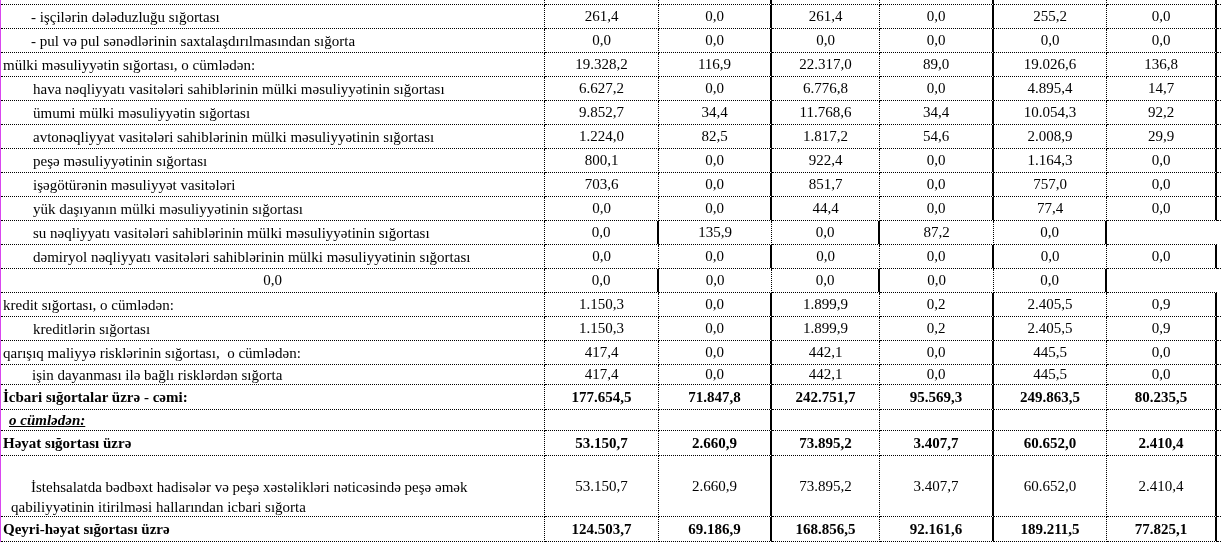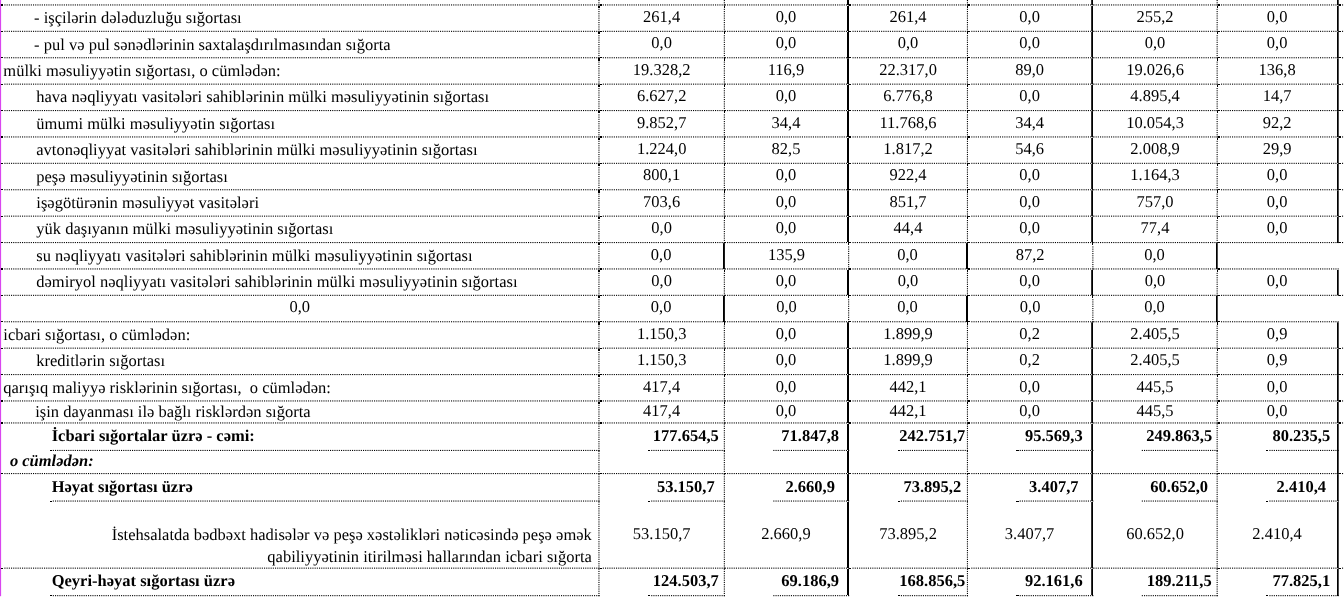--- a/index.html
+++ b/index.html
@@ -16,32 +16,32 @@
   }
   .cell.c2,.cell.c4,.cell.c6{border-right:2px solid #000;}
   .cell.sliver{border-right:none;}
   .label{font-size:15px;padding-left:2px;white-space:pre-wrap;line-height:1.2;}
   .num{justify-content:center;font-size:15px;letter-spacing:0;}
   
   .r-remnant{height:5px;}
   .r-remnant .cell{border-bottom:1px dotted #000;}
   .r-sub1 .cell,.r-sub2 .cell,.r-group .cell{height:24px;}
   .r-sub2s .cell{height:20px;}
-  .r-total .cell{height:25px;margin-left:44px;}
+  .r-total .cell{height:25px;}
   .r-note .cell{height:21px;}
   .r-para .cell{height:61px;}
   .r-sub1 .label{padding-left:30px;}
   .r-sub2 .label{padding-left:32px;}
   .r-sub2s .label{padding-left:31px;}
   .r-group .label{font-weight:normal;}
   .r-total .label,.r-total .num{font-weight:bold;}
-  .r-note .label{font-weight:bold;font-style:italic;padding-left:8px;}
+  .r-note .label{font-weight:bold;font-style:italic;padding-left:8px;text-decoration:underline;}
   .r-para .label{
     display:block;align-items:flex-start;
-    padding:22px 6px 0 10px;text-indent:20px;line-height:1.32;text-align:right;
+    padding:22px 6px 0 10px;text-indent:20px;line-height:1.32;
   }
 </style>
 </head>
 <body>
 
 <div class="table">
 
   <div class="row r-remnant">
     <div class="cell label"></div>
     <div class="cell num c1"></div>
@@ -165,21 +165,21 @@
       <div class="row r-sub2">
         <div class="cell num c1">0,0</div>
         <div class="cell num c2">0,0</div>
         <div class="cell num c3">0,0</div>
         <div class="cell num c4">0,0</div>
         <div class="cell num c5">0,0</div>
         <div class="cell num c6">0,0</div>
         <div class="cell sliver"></div>
       </div>
       <div class="row r-group">
-        <div class="cell label">icbari sığortası, o cümlədən:</div>
+        <div class="cell label">kredit sığortası, o cümlədən:</div>
         <div class="cell num c1">1.150,3</div>
         <div class="cell num c2">0,0</div>
         <div class="cell num c3">1.899,9</div>
         <div class="cell num c4">0,2</div>
         <div class="cell num c5">2.405,5</div>
         <div class="cell num c6">0,9</div>
         <div class="cell sliver"></div>
       </div>
       <div class="row r-sub2">
         <div class="cell label">kreditlərin sığortası</div>

